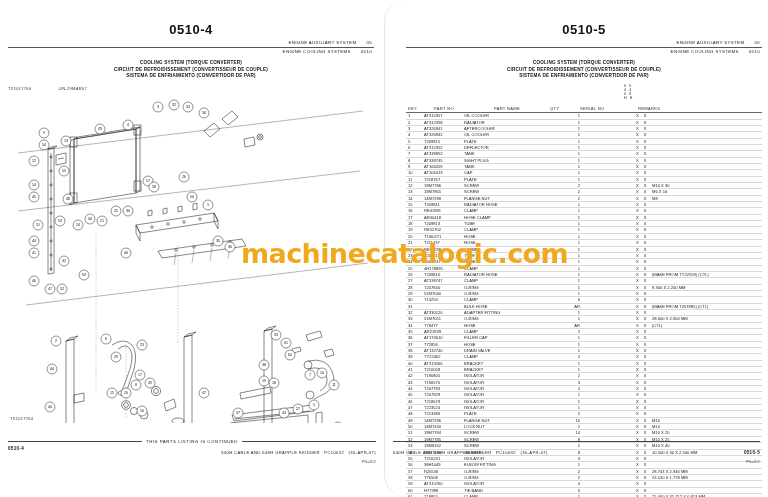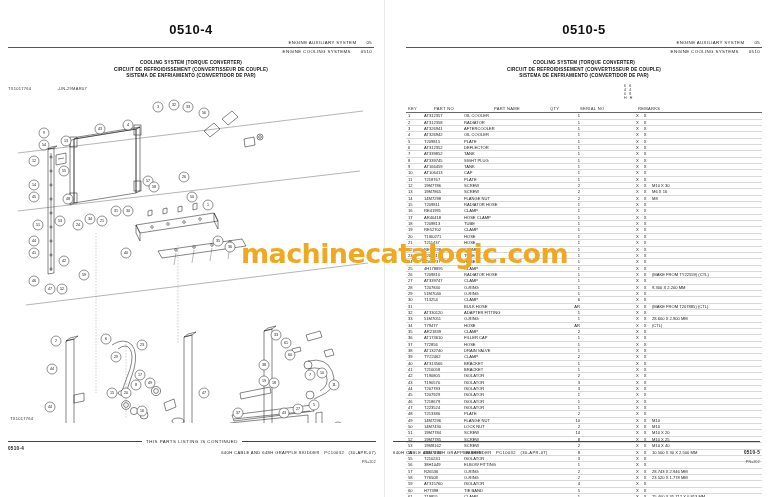--- a/index.html
+++ b/index.html
@@ -23,21 +23,21 @@
     justify-content: center;
   }
   .page {
     position: relative;
     width: 384px;
     height: 497px;
     background: #fff;
     box-sizing: border-box;
   }
   .page.left  { padding: 0 10px 0 8px; }
-  .page.right { padding: 0 6px 0 21px; border-left: 1px solid #e8e8e8; }
+  .page.right { padding: 0 6px 0 21px; border-left: 1px solid #e8e8e8; border-radius: 22px; }
 
   
   .pg-num {
     text-align: center;
     font-size: 13px;
     font-weight: bold;
     letter-spacing: .5px;
     margin-top: 22px;
     color: #111;
   }

